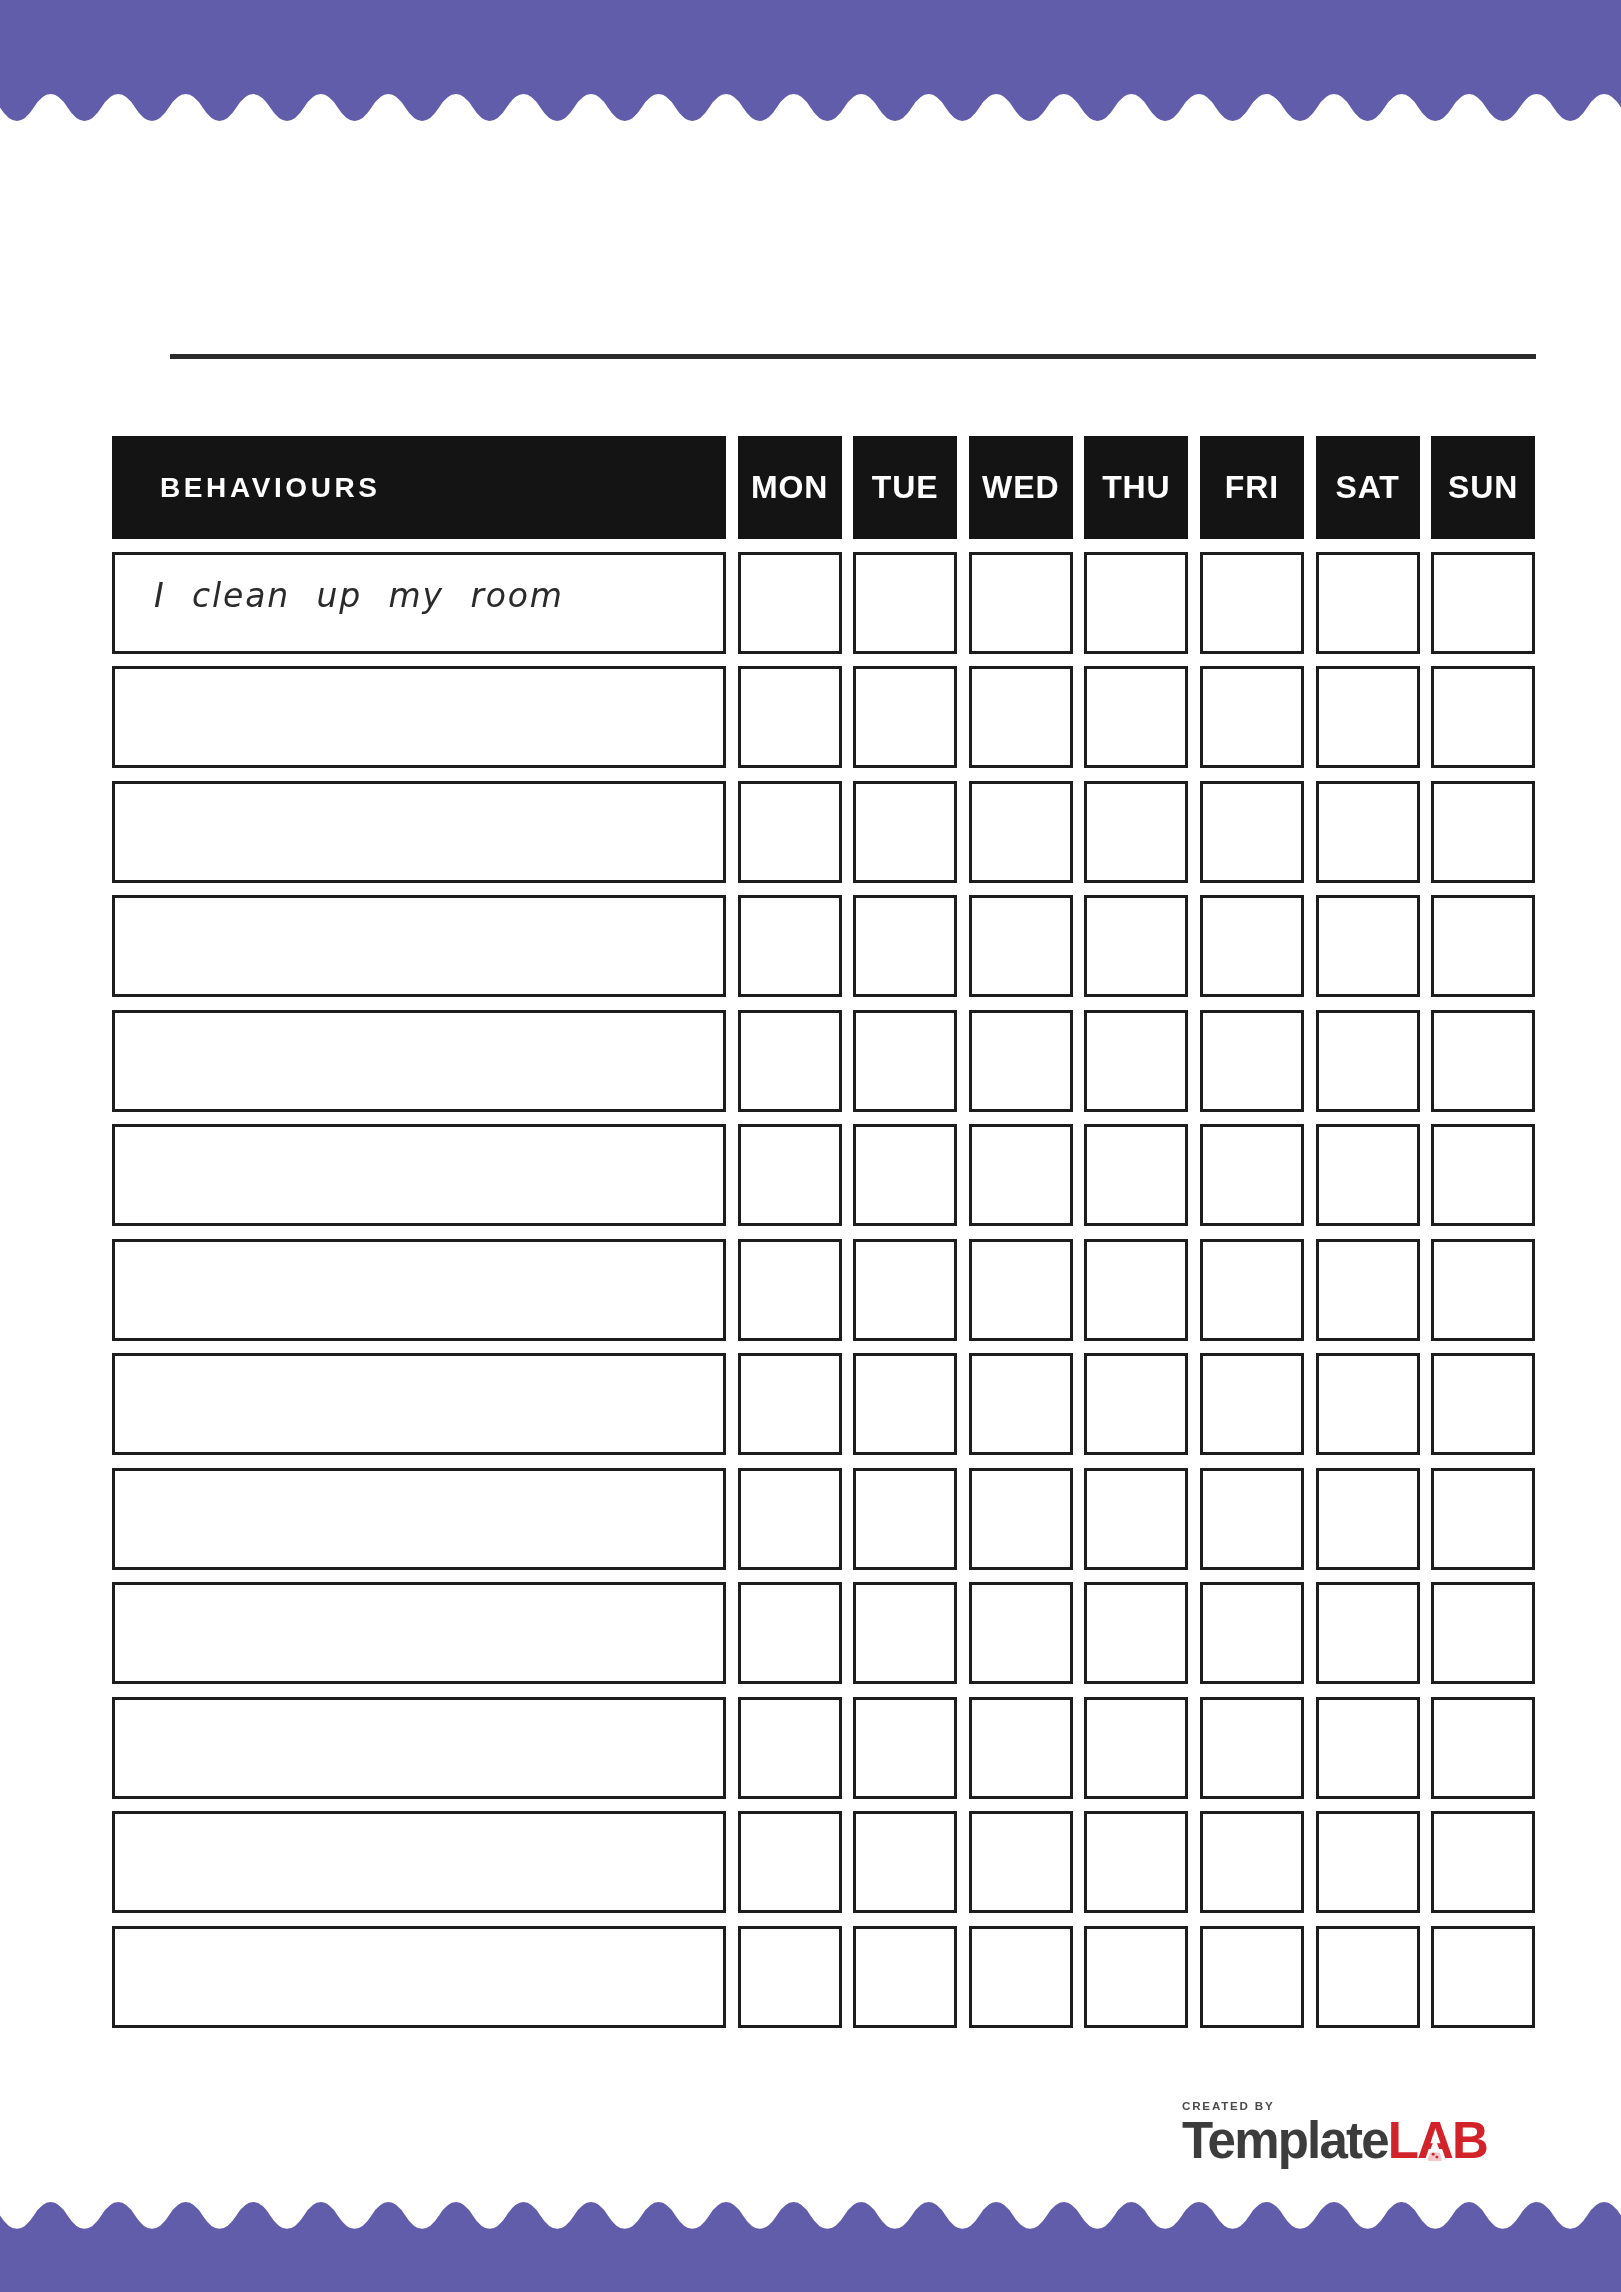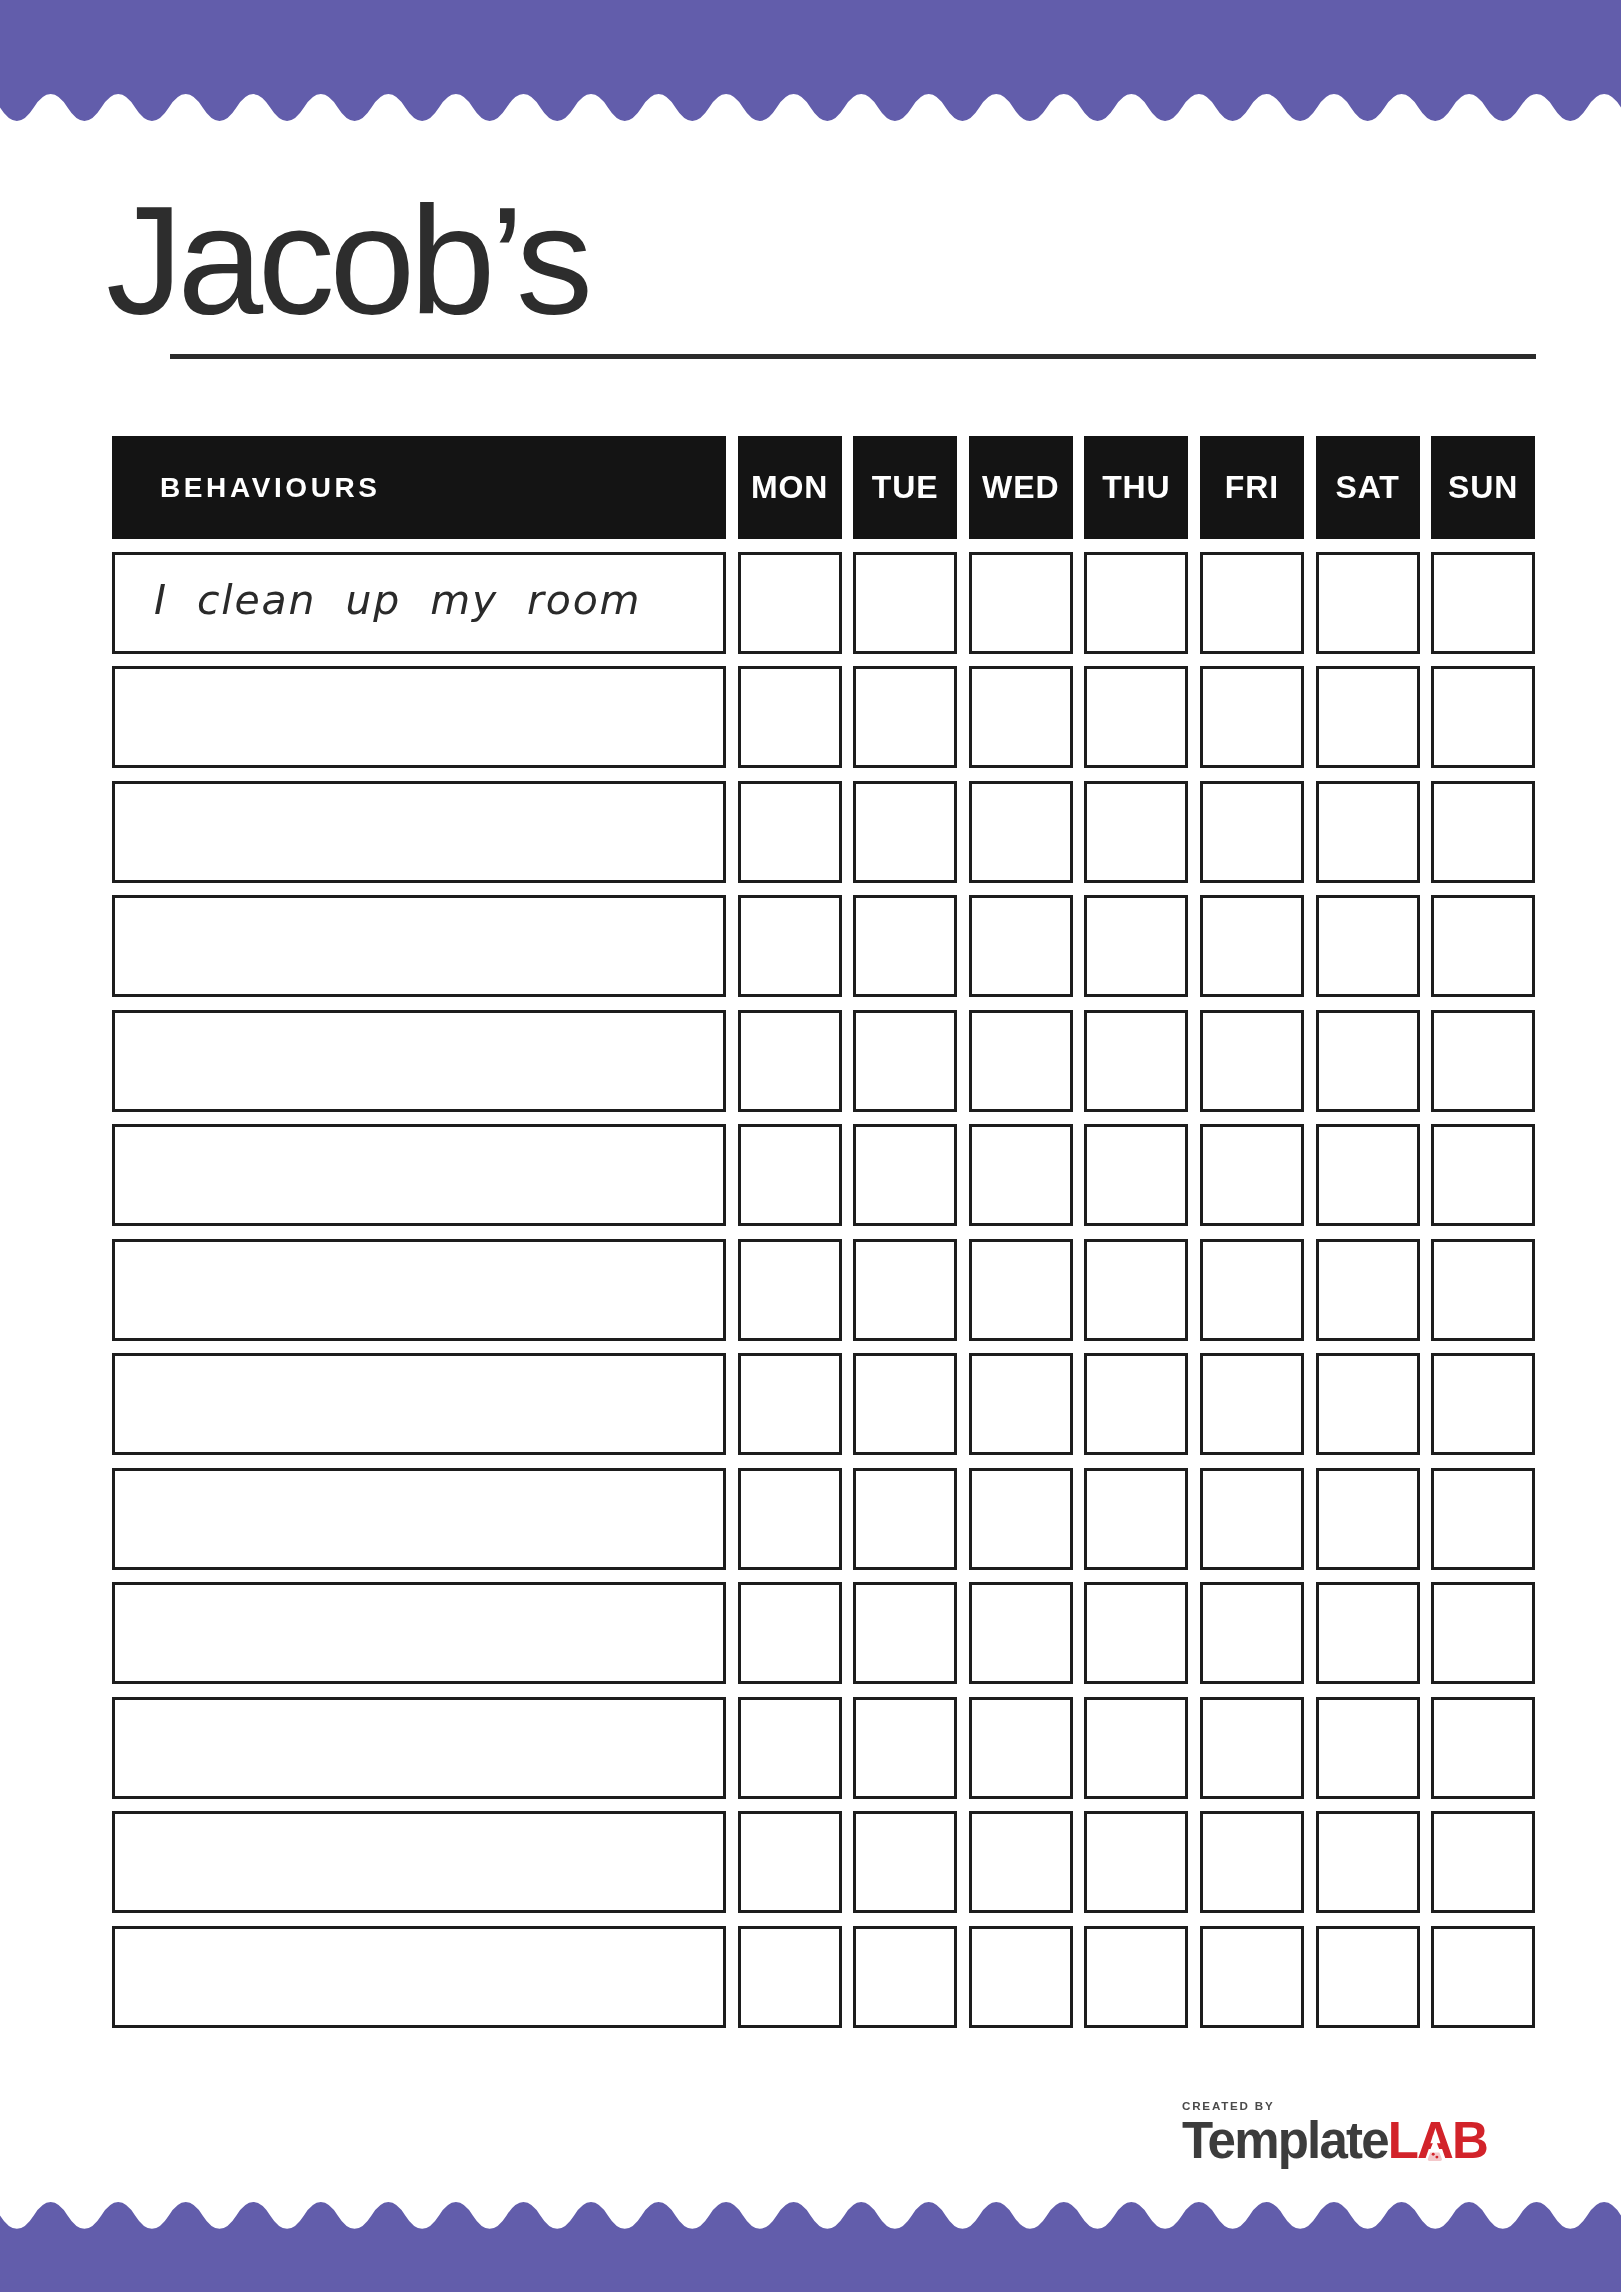--- a/index.html
+++ b/index.html
@@ -53,21 +53,21 @@
     justify-content:flex-start;padding-left:48px;letter-spacing:3.6px;
     font-size:28px;
   }
   .b-cell{
     background:#ffffff;border:3.6px solid var(--cell-border);
   }
   .b-behaviour{
     display:flex;align-items:flex-start;
     padding:23px 0 0 39px;
     font-family:"DejaVu Sans", sans-serif;
-    font-style:italic;font-size:41px;line-height:1.1;
+    font-style:italic;font-size:33px;line-height:1.1;
     letter-spacing:1.8px;word-spacing:14.3px;color:#2a2a2a;
     overflow:hidden;
   }
 
   .logo{position:absolute;left:1182px;top:2099px;}
   .created-by{
     font-size:11.6px;font-weight:700;letter-spacing:1.8px;
     color:#4a4a4a;margin-bottom:2.7px;
   }
   .brand{
@@ -79,21 +79,20 @@
   .flask{position:absolute;left:37px;top:19px;width:19.7px;height:29px;}
 </style>
 </head>
 <body>
 
 <svg class="wave wave-top" viewBox="0 0 1810 135" preserveAspectRatio="none">
   <path id="wave-top-path" fill="#625DAB" d="M0 120 Q18.854166666666668 150 37.708333333333336 120 T75.42 120 T113.13 120 T150.83 120 T188.54 120 T226.25 120 T263.96 120 T301.67 120 T339.38 120 T377.08 120 T414.79 120 T452.50 120 T490.21 120 T527.92 120 T565.63 120 T603.33 120 T641.04 120 T678.75 120 T716.46 120 T754.17 120 T791.88 120 T829.58 120 T867.29 120 T905.00 120 T942.71 120 T980.42 120 T1018.13 120 T1055.83 120 T1093.54 120 T1131.25 120 T1168.96 120 T1206.67 120 T1244.38 120 T1282.08 120 T1319.79 120 T1357.50 120 T1395.21 120 T1432.92 120 T1470.63 120 T1508.33 120 T1546.04 120 T1583.75 120 T1621.46 120 T1659.17 120 T1696.88 120 T1734.58 120 T1772.29 120 T1810.00 120 L1810 0 L0 0 Z"></path>
 </svg>
 
 <div class="title-row">
-  <span class="title-name">Jacob’s</span>
 </div>
 <div class="title-underline"></div>
 
 <div class="chart">
   <div class="h-cell h-behaviours">BEHAVIOURS</div>
 
 <div class="h-cell h-day">MON</div>
     <div class="h-cell h-day">TUE</div>
     <div class="h-cell h-day">WED</div>
     <div class="h-cell h-day">THU</div>

